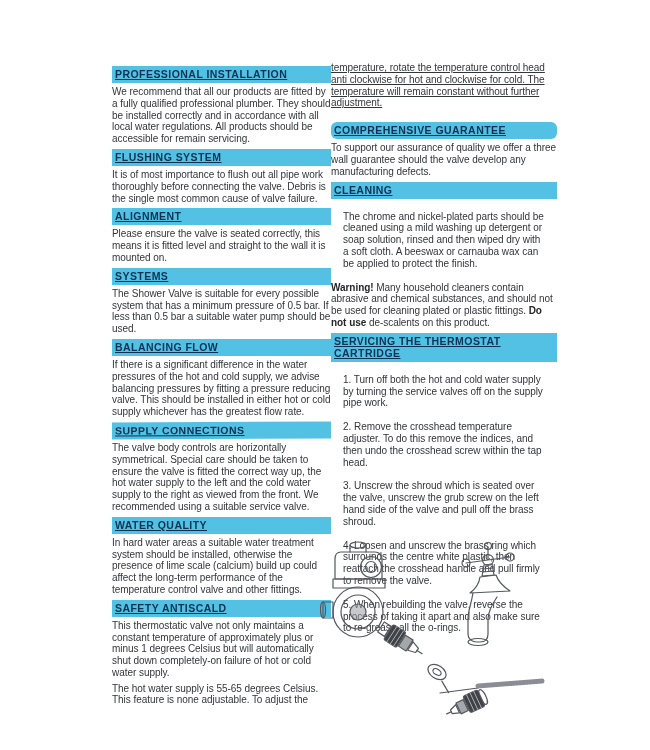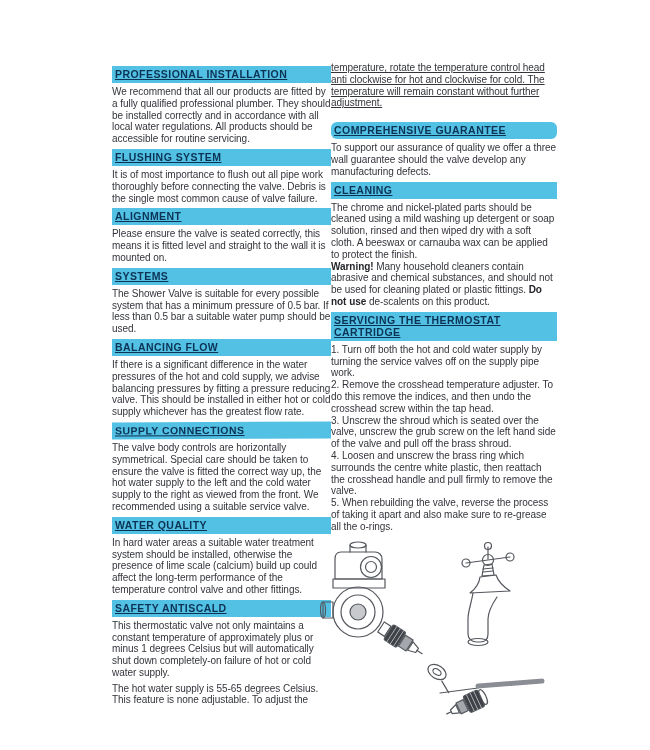--- a/index.html
+++ b/index.html
@@ -17,36 +17,36 @@
     font-size:10.5px;font-weight:bold;letter-spacing:0.45px;
     text-decoration:underline;
     padding:2px 4px 3px 3px;margin:0 0 3px 0;
   }
   .bar-skew{transform:rotate(-0.3deg);}
   p.body{
     font-size:10px;line-height:11.8px;letter-spacing:-0.05px;
     color:#33353b;margin:0 0 4px 0;
   }
   p.cont{margin-bottom:0;text-decoration:underline;}
-  p.step{margin:0;}
+  p.step{margin:12px;}
   .gap-top{margin-top:13px;border-radius:6px;}
   b{color:#25262b;}
   .illustrations{position:absolute;left:320px;top:540px;width:240px;height:190px;}
   svg{display:block;}
 </style>
 </head>
 <body>
 
 <div class="page">
 
   <div class="col col-left">
 
     <section class="sec">
       <span class="hl">PROFESSIONAL INSTALLATION</span>
-      <p class="body">We recommend that all our products are fitted by a fully qualified professional plumber. They should be installed correctly and in accordance with all local water regulations. All products should be accessible for routine servicing.</p>
+      <p class="body">We recommend that all our products are fitted by a fully qualified professional plumber. They should be installed correctly and in accordance with all local water regulations. All products should be accessible for remain servicing.</p>
     </section>
 
     <section class="sec">
       <span class="hl">FLUSHING SYSTEM</span>
       <p class="body">It is of most importance to flush out all pipe work thoroughly before connecting the valve. Debris is the single most common cause of valve failure.</p>
     </section>
 
     <section class="sec">
       <span class="hl">ALIGNMENT</span>
       <p class="body">Please ensure the valve is seated correctly, this means it is fitted level and straight to the wall it is mounted on.</p>

